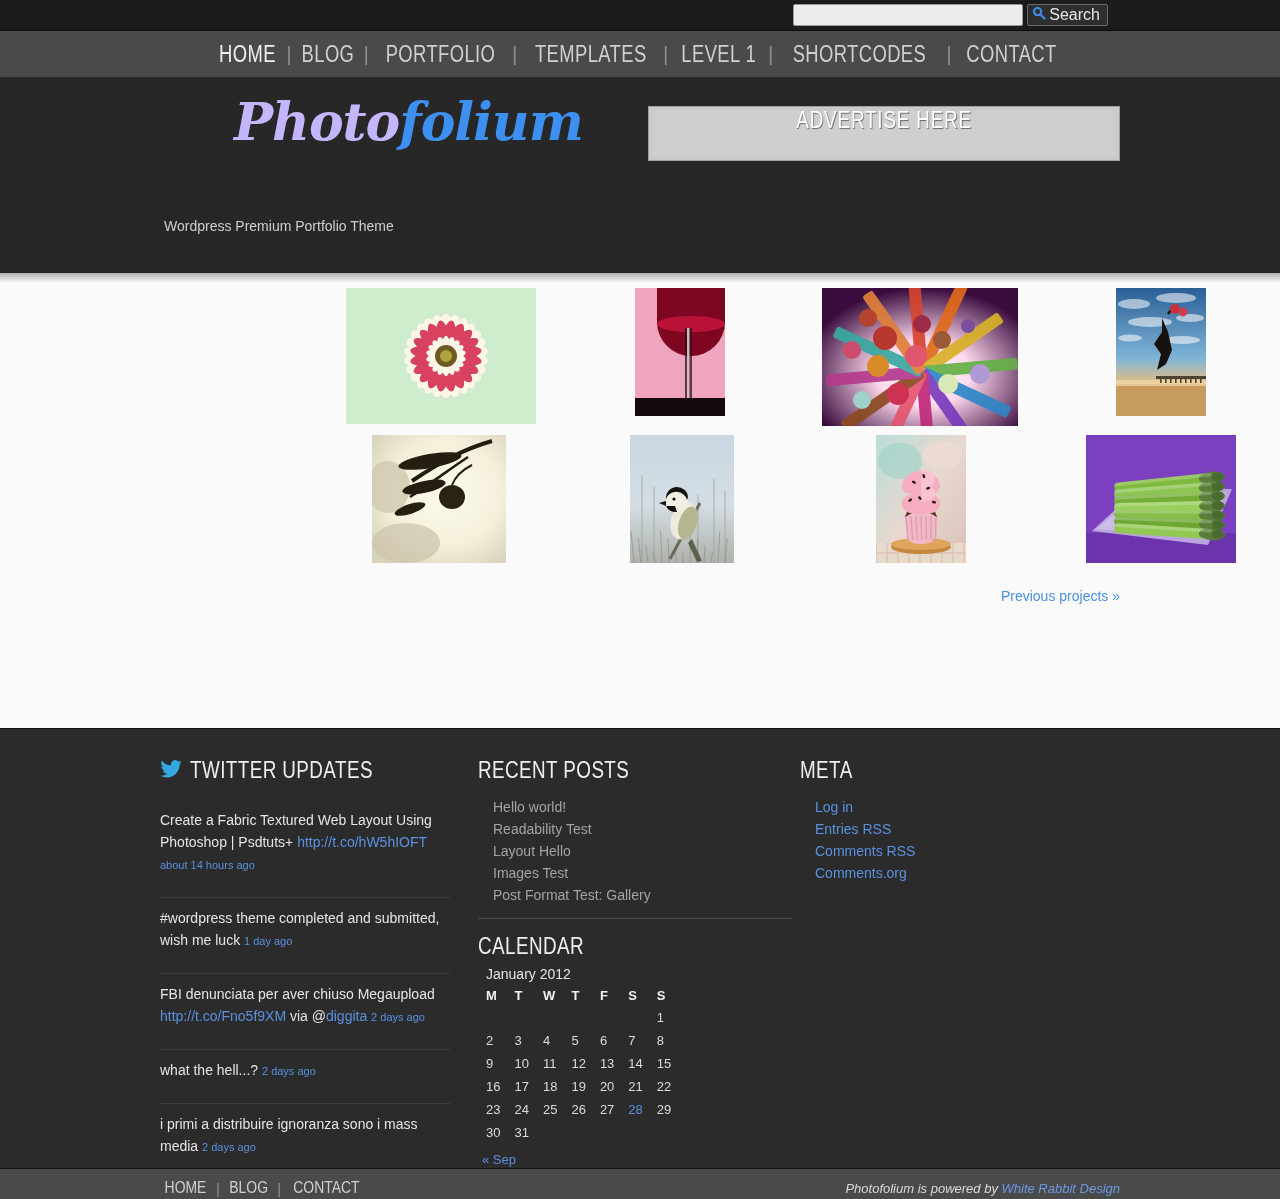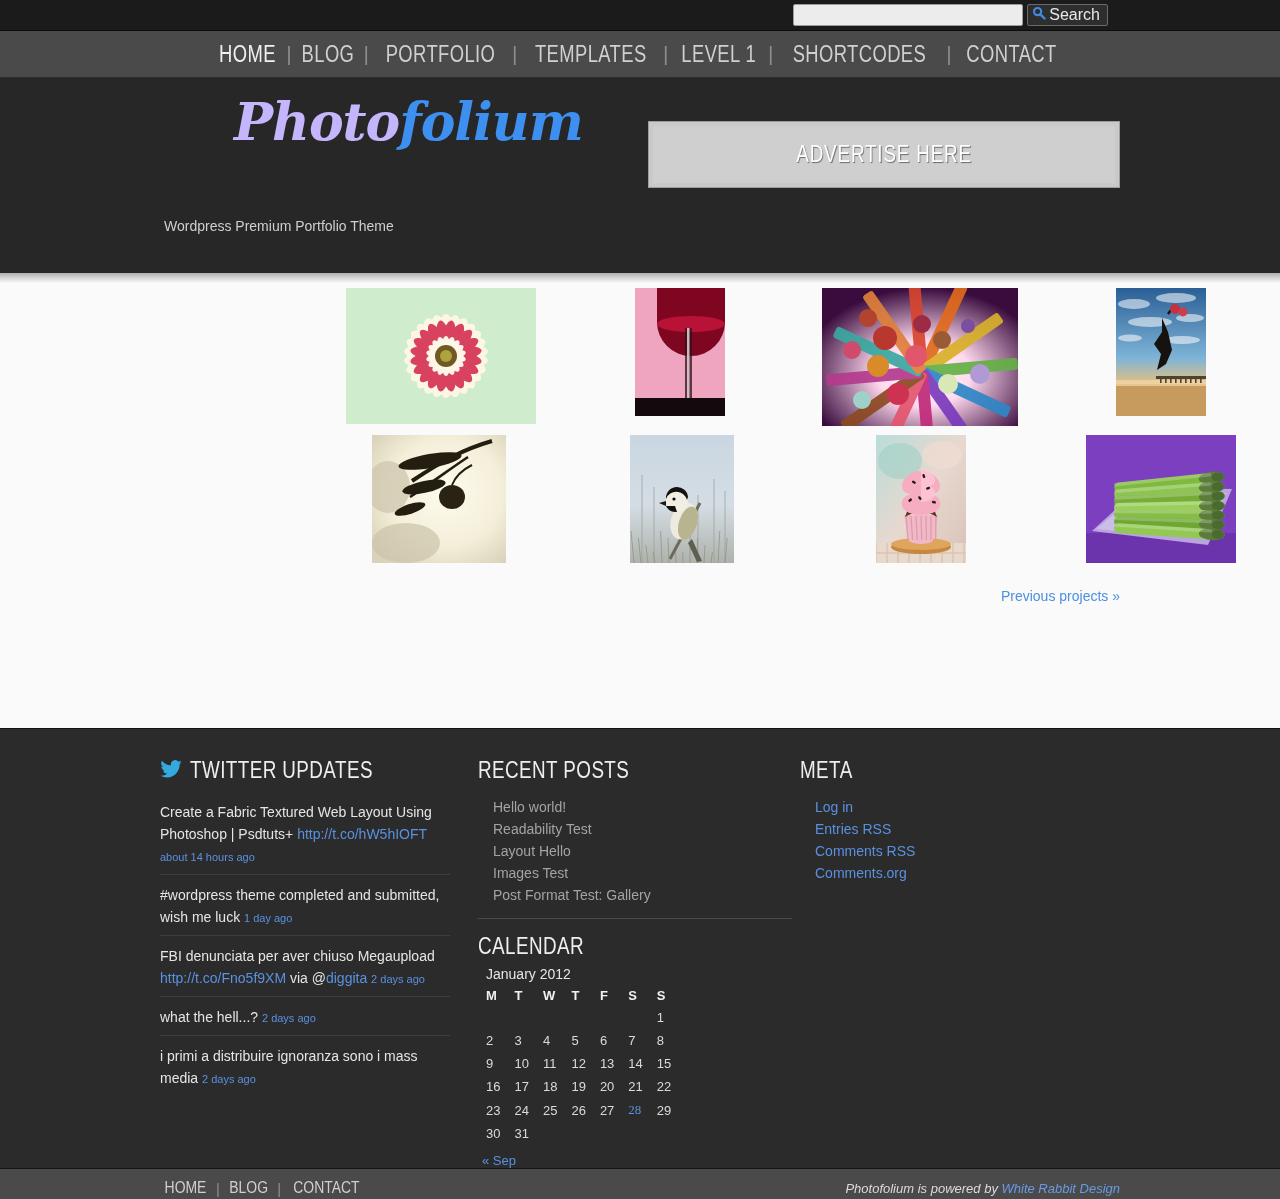--- a/index.html
+++ b/index.html
@@ -113,28 +113,27 @@
   .tagline {
     position: absolute;
     left: 4px;
     top: 140px;
     color: #cfcfcf;
     font-size: 14px;
   }
   .adbox {
     position: absolute;
     right: 0px;
-    top: 43px;
+    top: 28px;
     width: 472px;
-    height: 67px;
+    height: 55px;
     background: #cfcfcf;
     border: 1px solid #9e9e9e;
     box-shadow: inset 0 0 0 4px #cacaca;
     display: flex;
-    align-items: center;
     justify-content: center;
   }
   .adbox-label {
     color: #ffffff;
     font-size: 23px;
     letter-spacing: 1px;
     text-transform: uppercase;
     font-family: "Liberation Sans Narrow", "Liberation Sans", sans-serif;
     transform: scaleX(0.82);
     text-shadow: 1px 1px 1px rgba(90,90,90,0.85);
@@ -185,28 +184,28 @@
     font-size: 23px;
     text-transform: uppercase;
     font-family: "Liberation Sans Narrow", "Liberation Sans", sans-serif;
     letter-spacing: 0.5px;
     transform: scaleX(0.82);
     transform-origin: left center;
     display: inline-block;
     margin-bottom: 12px;
     white-space: nowrap;
   }
-  .tw-head { display: flex; align-items: center; gap: 8px; margin-bottom: 8px; }
+  .tw-head { display: flex; align-items: center; gap: 8px; margin-bottom: 16px; }
   .tw-head .wtitle { margin-bottom: 0; }
 
   .tweet {
     color: #e6e4e4;
     font-size: 14px;
     line-height: 22px;
-    padding: 9px 0 6px 0;
+    padding: 9px 0 21px 0;
     border-bottom: 1px solid #3e3e3e;
   }
   .tweet:last-child { border-bottom: none; }
   .tweet a { color: #5a91e0; text-decoration: none; }
   .tweet .ago { color: #5a91e0; font-size: 11px; }
 
   .rp-list { list-style: none; padding-left: 15px; }
   .rp-list li { line-height: 21px; }
   .rp-list a { color: #a3a3a3; font-size: 14px; text-decoration: none; }
 
@@ -221,21 +220,21 @@
     text-align: left;
     padding: 2px 10px 3px 4px;
     width: 26px;
   }
   table.cal td {
     color: #ddd9d9;
     font-size: 13px;
     text-align: left;
     padding: 4px 10px 4px 4px;
   }
-  table.cal td.today { color: #5a91e0; font-family: Liberation Serif, serif; }
+  table.cal td.today { color: #5a91e0; }
   table.cal td.empty { color: transparent; }
   .cal-nav { margin: 6px 0 0 4px; }
   .cal-nav a { color: #5a91e0; font-size: 13px; text-decoration: none; }
 
   .meta-list { list-style: none; padding-left: 15px; }
   .meta-list li { line-height: 21px; }
   .meta-list a { color: #5a91e0; font-size: 14px; text-decoration: none; }
 
   
   .bottombar {

